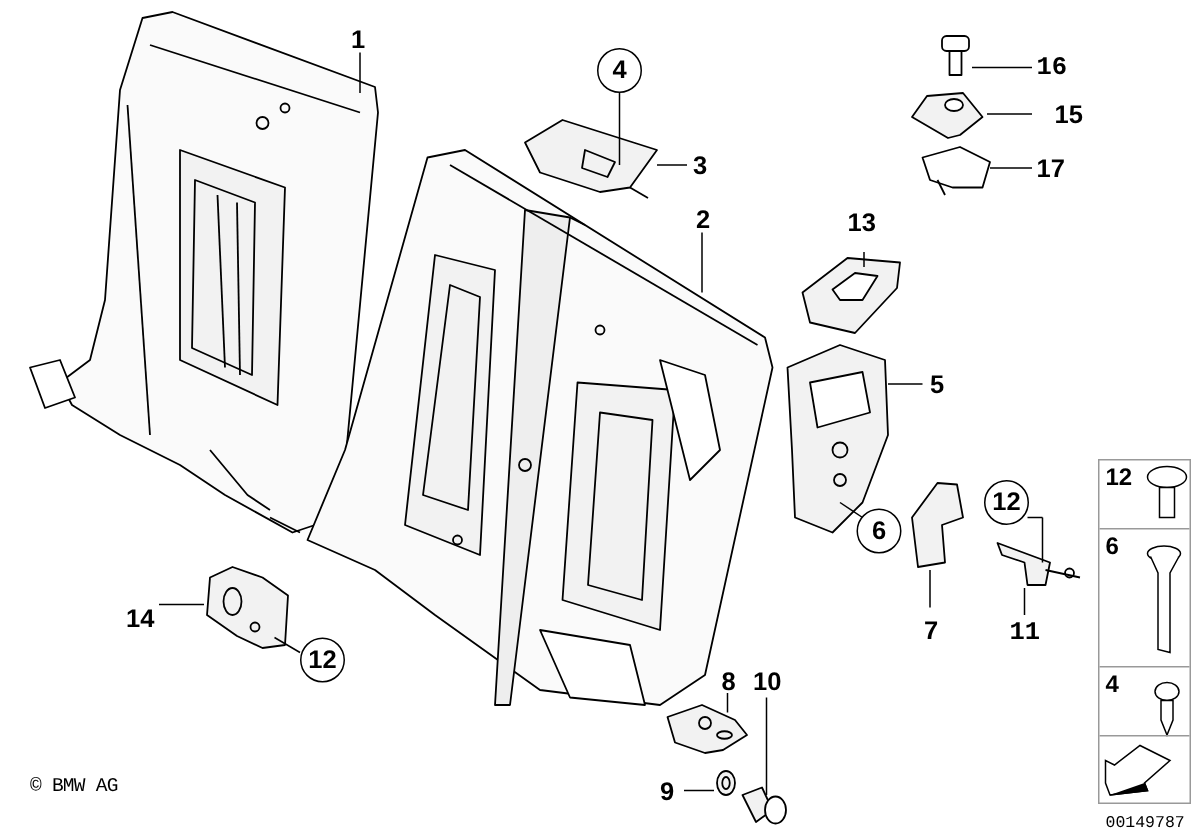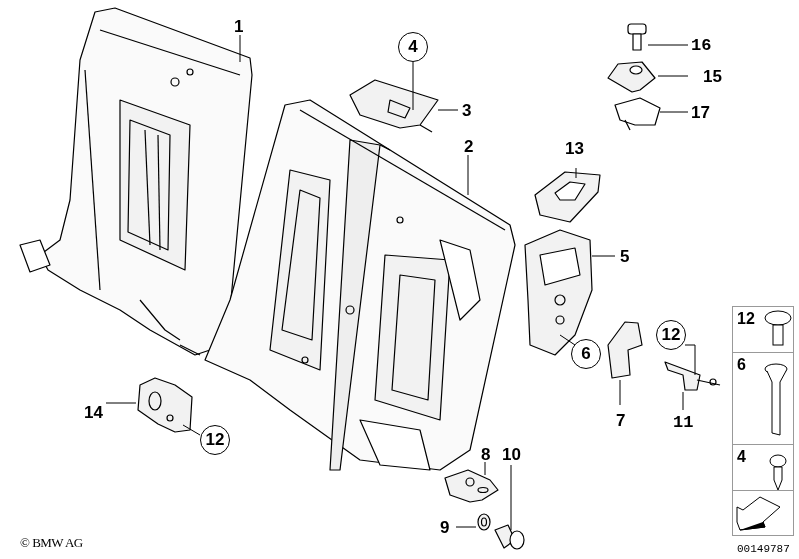--- a/index.html
+++ b/index.html
@@ -3,21 +3,21 @@
 <meta charset="utf-8">
 <style>
   html, body { margin:0; padding:0; background:#ffffff; }
   #canvas { position:relative; width:799px; height:559px; overflow:hidden; background:#ffffff; font-family:"Liberation Sans", sans-serif; }
   svg.art { position:absolute; left:0; top:0; }
   .callout { position:absolute; font-family:"Liberation Sans", sans-serif; font-weight:bold; font-size:17px; color:#000; line-height:1; cursor:pointer; }
   .circle { position:absolute; width:30px; height:30px; border:1.6px solid #000; border-radius:50%; display:flex; align-items:center; justify-content:center; font-weight:bold; font-size:17px; font-family:"Liberation Sans", sans-serif; background:#fff; cursor:pointer; box-sizing:border-box; }
   .legend-box { position:absolute; left:732px; top:306px; width:62px; height:230px; border:1px solid #999; box-sizing:border-box; }
   .legend-cell { position:absolute; left:0; width:60px; border-bottom:1px solid #999; box-sizing:border-box; }
   .legend-num { position:absolute; left:4px; top:3px; font-weight:bold; font-size:16px; font-family:"Liberation Sans", sans-serif; }
-  .footer-copy { position:absolute; left:20px; top:535px; font-size:13px; font-family:Liberation Serif, serif; letter-spacing:-0.5px; }
+  .footer-copy { position:absolute; left:20px; top:516px; font-size:13px; font-family:Liberation Mono, monospace; letter-spacing:-0.5px; }
   .footer-id { position:absolute; left:737px; top:543px; font-size:11px; font-family:Liberation Mono, monospace; }
 </style>
 </head>
 <body>
 
 <div id="canvas">
   <svg class="art" width="799" height="559" viewBox="0 0 799 559">
     <g fill="none" stroke="#000" stroke-width="1.2" stroke-linejoin="round">
 
       <g>

